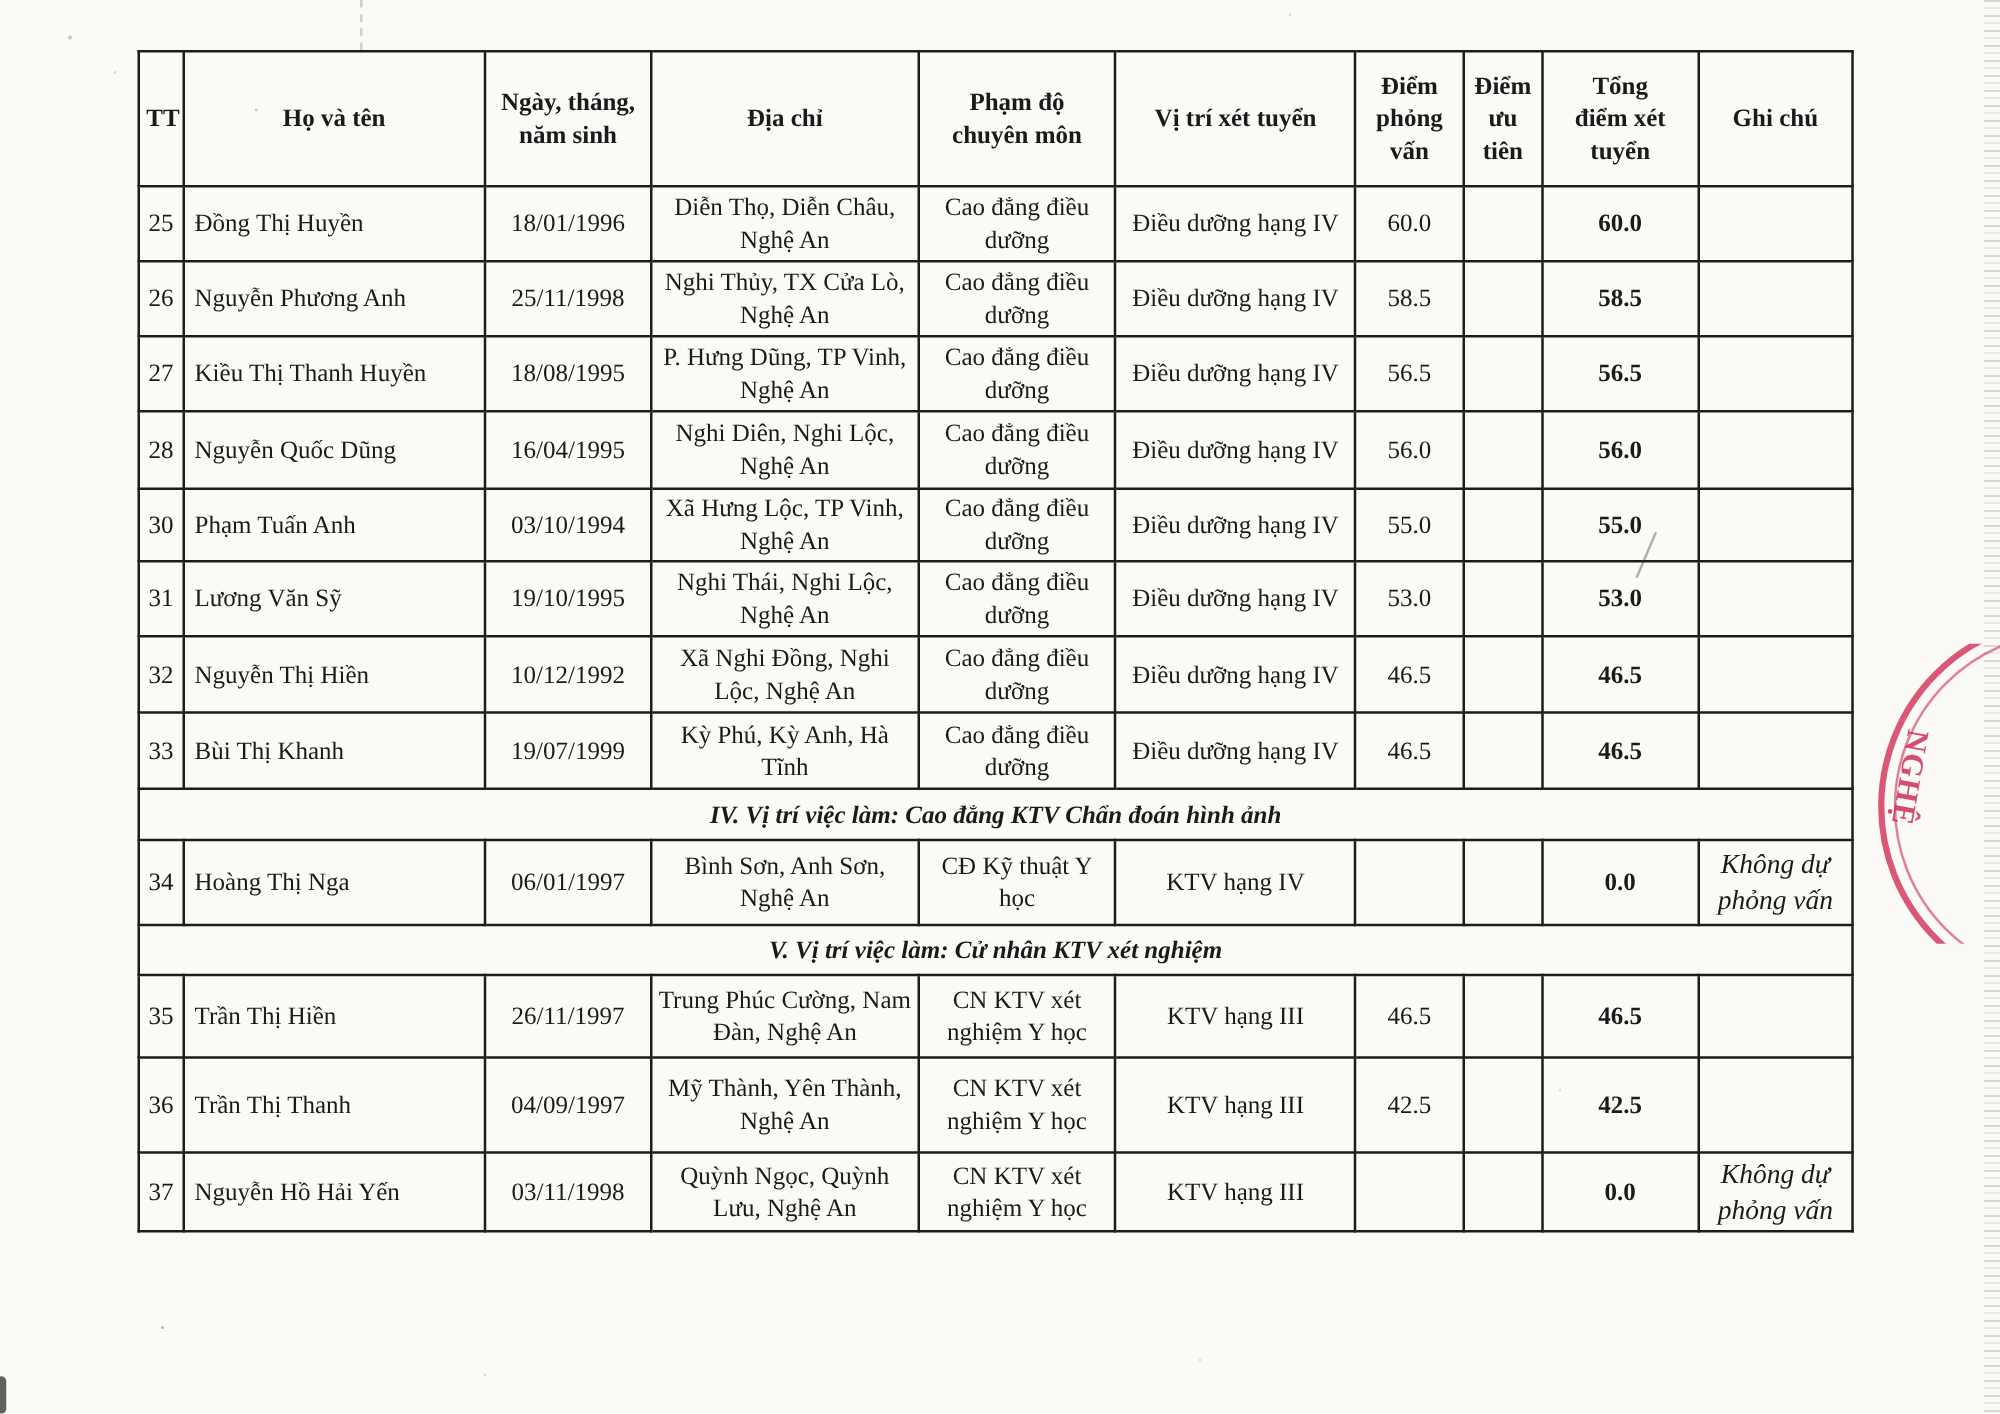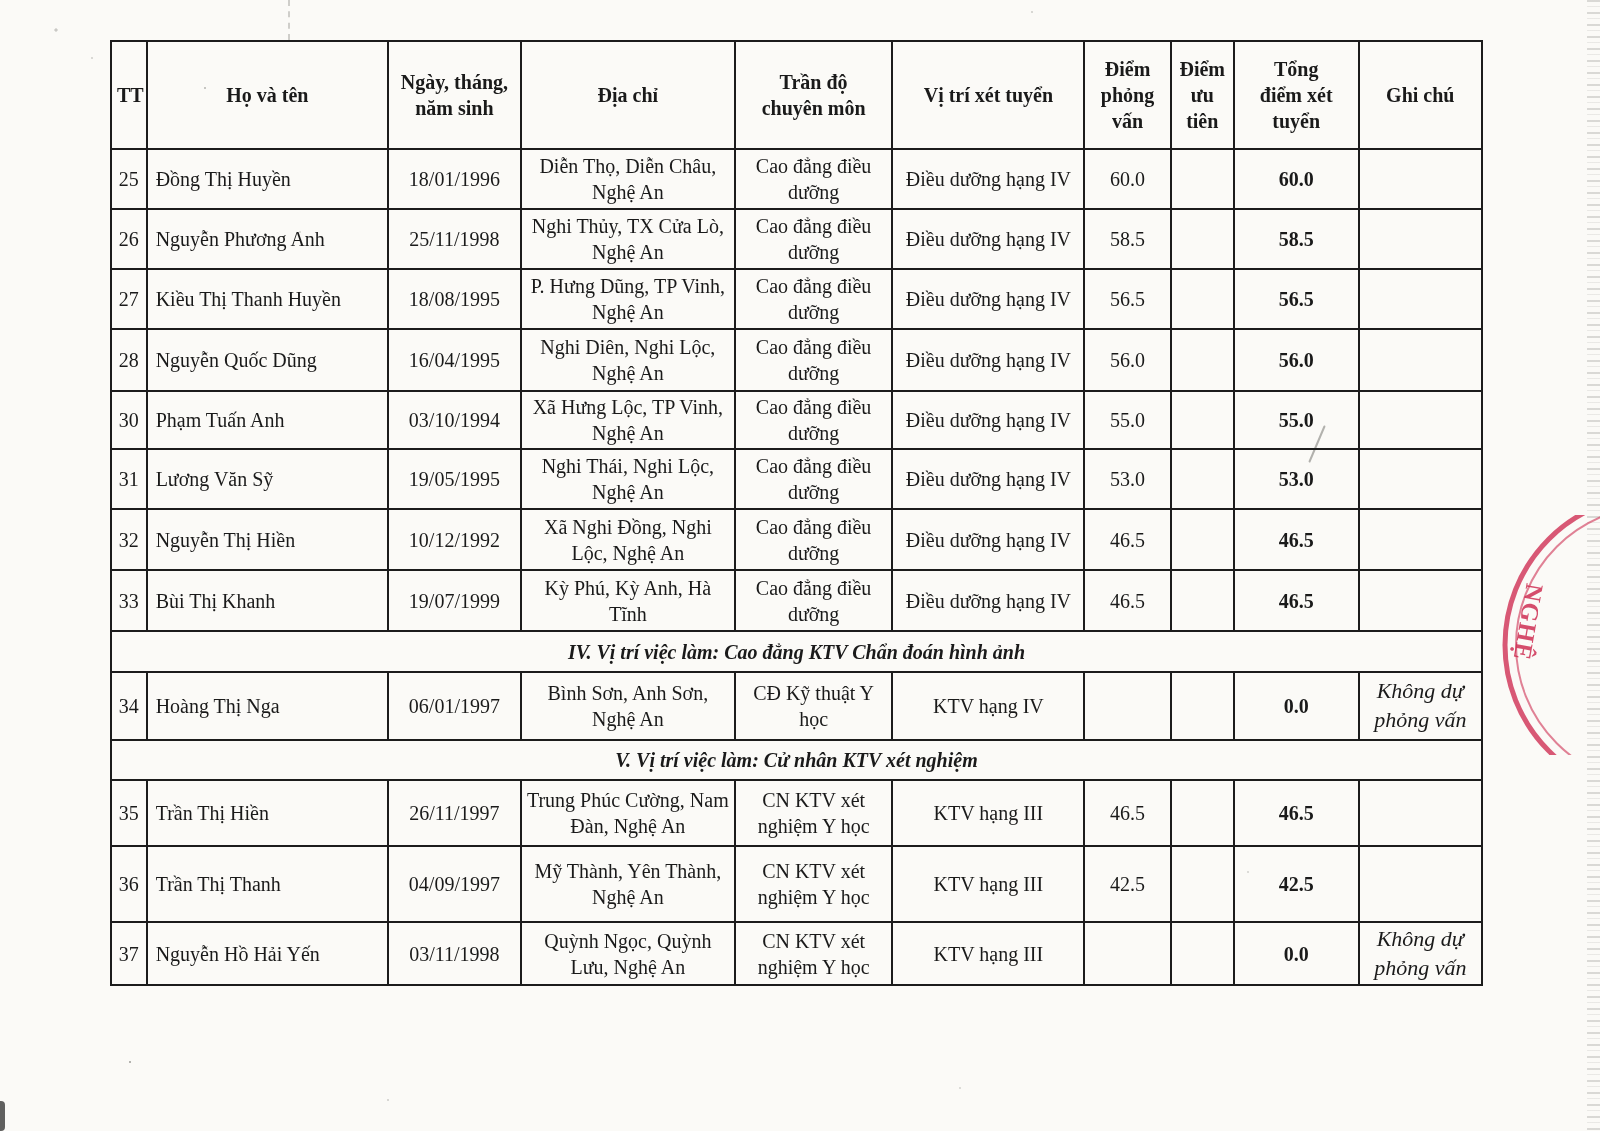--- a/index.html
+++ b/index.html
@@ -87,21 +87,21 @@
       <col style="width:9.1%">
     <col style="width:9.0%">
   </colgroup>
   <thead>
     <tr id="header-row">
         <th>TT</th>
         <th>Họ và tên</th>
         <th>Ngày, tháng,
 năm sinh</th>
         <th>Địa chỉ</th>
-        <th>Trần độ
+        <th>Phạm độ
 chuyên môn</th>
         <th>Vị trí xét tuyển</th>
         <th>Điểm
 phỏng
 vấn</th>
         <th>Điểm
 ưu tiên</th>
         <th>Tổng
 điểm xét
 tuyển</th>
@@ -165,21 +165,21 @@
         <td class="col-qualification">Cao đẳng điều dưỡng</td>
         <td class="col-position">Điều dưỡng hạng IV</td>
         <td class="col-interview">55.0</td>
         <td class="col-priority"></td>
         <td class="col-total">55.0</td>
         <td class="col-note"></td>
       </tr>
       <tr style="height: 60px; padding-left: 32px;">
         <td class="col-tt">31</td>
         <td class="col-name">Lương Văn Sỹ</td>
-        <td class="col-dob">19/05/1995</td>
+        <td class="col-dob">19/10/1995</td>
         <td class="col-address">Nghi Thái, Nghi Lộc, Nghệ An</td>
         <td class="col-qualification">Cao đẳng điều dưỡng</td>
         <td class="col-position">Điều dưỡng hạng IV</td>
         <td class="col-interview">53.0</td>
         <td class="col-priority"></td>
         <td class="col-total">53.0</td>
         <td class="col-note"></td>
       </tr>
       <tr style="height: 61px;">
         <td class="col-tt">32</td>

